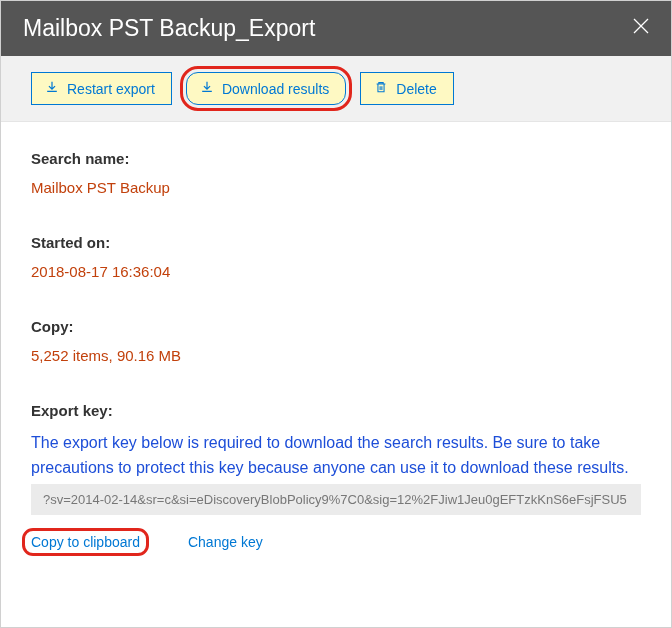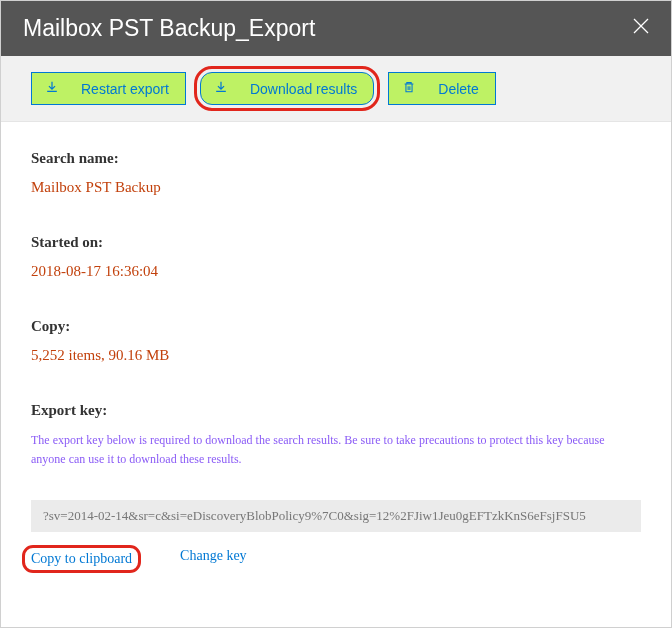--- a/index.html
+++ b/index.html
@@ -34,29 +34,29 @@
       stroke: #ffffff;
     }
     .toolbar {
       background: #f1f1f1;
       padding: 16px 30px;
       display: flex;
       gap: 14px;
       border-bottom: 1px solid #e5e5e5;
     }
     .toolbar-button {
-      background: #bef264;
+      background: #fef9c3;
       border: 1px solid #0078d4;
       color: #0078d4;
       padding: 7px 16px 7px 13px;
       font-size: 14px;
       cursor: pointer;
       display: inline-flex;
       align-items: center;
-      gap: 22px;
+      gap: 8px;
       font-family: inherit;
     }
     .toolbar-button svg {
       width: 14px;
       height: 14px;
     }
     .highlight-red {
       outline: 3px solid #e1261c;
       border-radius: 12px;
       outline-offset: 3px;
@@ -65,53 +65,53 @@
       outline: 3px solid #e1261c;
       border-radius: 8px;
       padding: 3px 6px;
       margin-left: -6px;
     }
     .content {
       padding: 28px 30px 16px 30px;
     }
     .section {
       margin-bottom: 38px;
-      font-family: Liberation Serif, serif;
     }
     .section-label {
       font-size: 15px;
       font-weight: 600;
       color: #333333;
       margin-bottom: 12px;
     }
     .section-value {
       font-size: 15px;
       color: #c2410c;
       font-weight: 400;
     }
     .export-desc {
-      font-size: 12px;
-      color: #8b5cf6;
+      font-size: 16px;
+      color: #1d4ed8;
       line-height: 1.55;
-      margin-bottom: 32px;
+      margin-bottom: 3px;
       margin-top: 10px;
     }
     .key-box {
       background: #ebebeb;
       padding: 8px 12px;
       font-size: 13px;
       color: #777777;
       white-space: nowrap;
       overflow: hidden;
       margin-bottom: 16px;
       font-family: inherit;
     }
     .links-row {
       display: flex;
       gap: 42px;
+      align-items: center;
     }
     .link {
       color: #0078d4;
       font-size: 14px;
       cursor: pointer;
       text-decoration: none;
     }
   </style>
 </head>
 <body>

